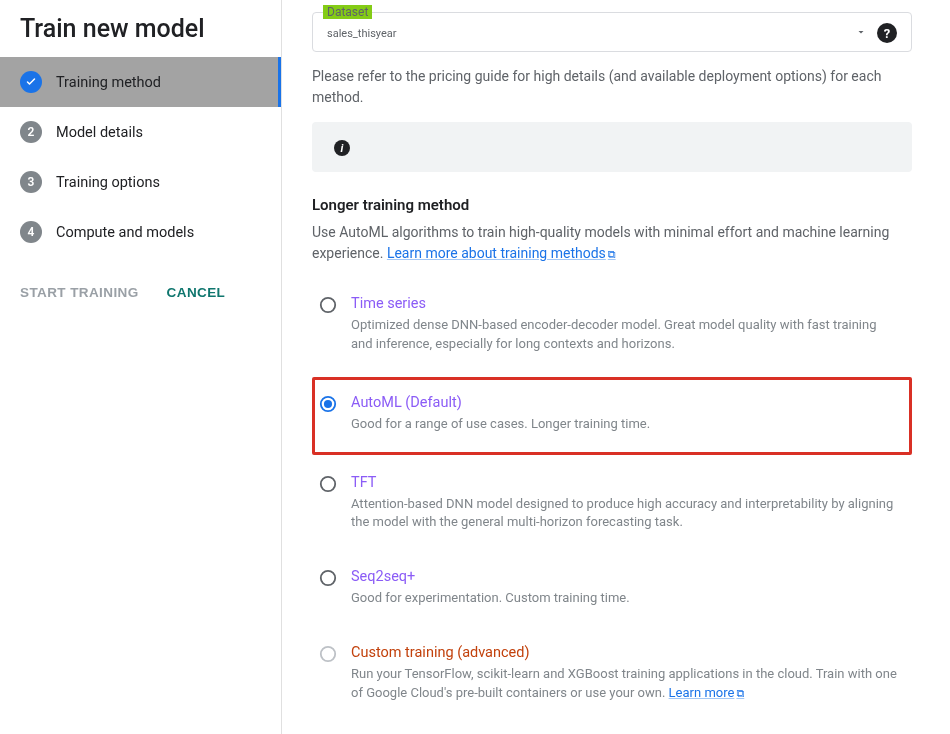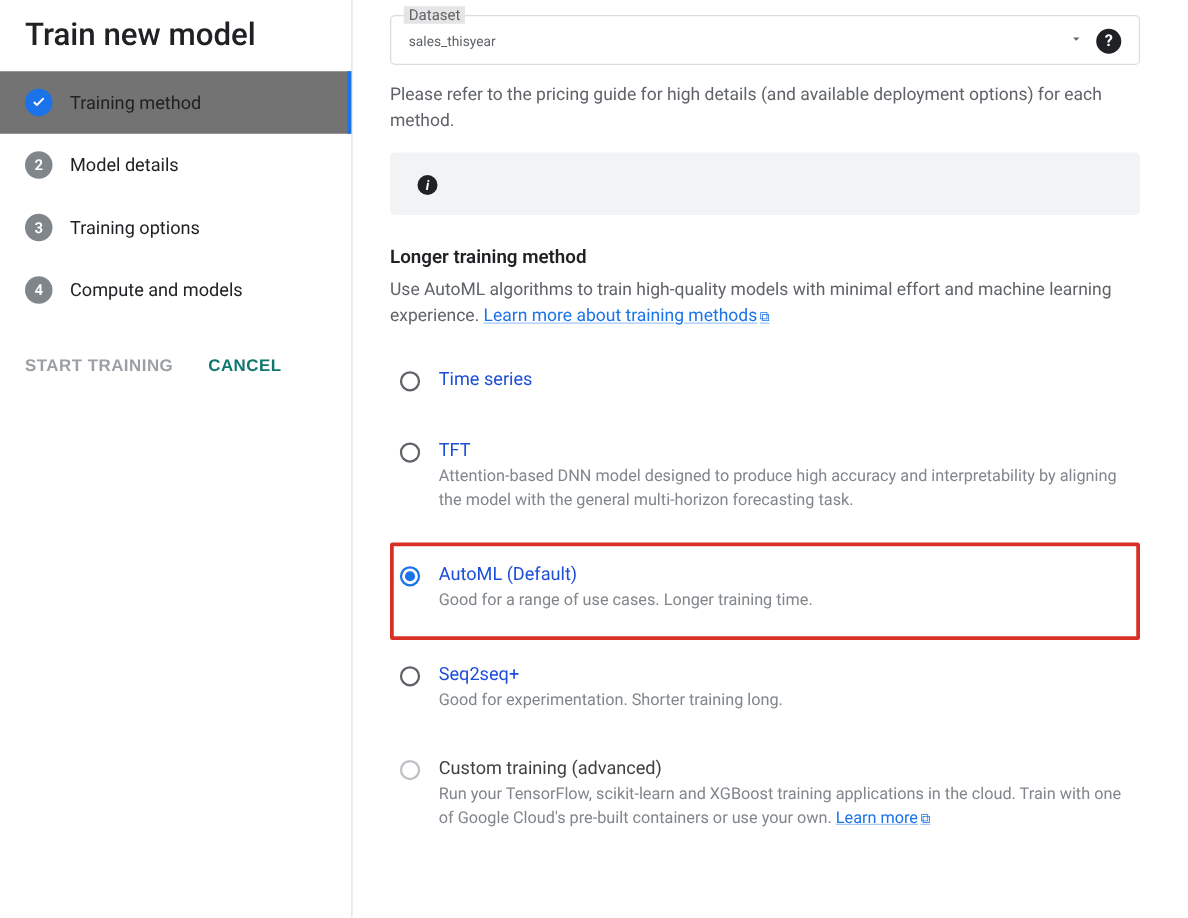--- a/index.html
+++ b/index.html
@@ -28,21 +28,21 @@
   }
   .step {
     display: flex;
     align-items: center;
     gap: 14px;
     padding: 14px 20px;
     cursor: pointer;
     border-right: 3px solid transparent;
   }
   .step.active {
-    background: #737373;
+    background: #a3a3a3;
     border-right: 3px solid #1a73e8;
   }
   .step-badge {
     width: 22px; height: 22px;
     border-radius: 50%;
     display: inline-flex; align-items: center; justify-content: center;
     font-size: 12px; font-weight: 600; color: #fff;
     background: #80868b;
     flex-shrink: 0;
   }
@@ -72,21 +72,21 @@
     border: 1px solid #dadce0;
     border-radius: 4px;
     padding: 10px 14px 8px 14px;
     display: flex;
     align-items: center;
     gap: 10px;
   }
   .field-label {
     position: absolute;
     top: -8px; left: 10px;
-    background: #e5e5e5;
+    background: #84cc16;
     padding: 0 4px;
     font-size: 12px;
     color: #5f6368;
   }
   .field-value {
     flex: 1;
     font-size: 11px;
     color: #5f6368;
   }
   .help-circle {
@@ -135,22 +135,22 @@
   .opt.highlight {
     border: 3px solid #d93025;
     padding: 14px 8px 18px 4px;
   }
   .radio {
     width:18px; height:18px; flex-shrink:0; margin-top:1px;
     display:inline-block;
   }
   .radio svg { display:block; }
   .opt-body { flex:1; }
-  .opt-title { font-size:14.5px; color:#1d4ed8; margin-bottom:4px; }
-  .opt.disabled .opt-title { color:#404040; }
+  .opt-title { font-size:14.5px; color:#8b5cf6; margin-bottom:4px; }
+  .opt.disabled .opt-title { color:#c2410c; }
   .opt-sub { font-size:13px; color:#80868b; line-height:1.45; }
 </style>
 </head>
 <body>
 
 <div class="page">
   <aside class="sidebar">
     <div class="sidebar-title">Train new model</div>
 
     <div class="step active">
@@ -207,57 +207,58 @@
     <div class="options">
 
       <label class="opt">
         <span class="radio">
           <svg width="18" height="18" viewBox="0 0 20 20">
               <circle cx="10" cy="10" r="8" fill="none" stroke="#5f6368" stroke-width="2"></circle>
             </svg>
         </span>
         <span class="opt-body">
           <div class="opt-title">Time series</div>
+          <div class="opt-sub">Optimized dense DNN-based encoder-decoder model. Great model quality with fast training and inference, especially for long contexts and horizons.</div>
+        </span>
+      </label>
+
+      <label class="opt highlight">
+        <span class="radio">
+          <svg width="18" height="18" viewBox="0 0 20 20">
+              <circle cx="10" cy="10" r="8" fill="none" stroke="#1a73e8" stroke-width="2"></circle>
+              <circle cx="10" cy="10" r="4.5" fill="#1a73e8"></circle>
+            </svg>
+        </span>
+        <span class="opt-body">
+          <div class="opt-title">AutoML (Default)</div>
+          <div class="opt-sub">Good for a range of use cases. Longer training time.</div>
         </span>
       </label>
 
       <label class="opt">
         <span class="radio">
           <svg width="18" height="18" viewBox="0 0 20 20">
               <circle cx="10" cy="10" r="8" fill="none" stroke="#5f6368" stroke-width="2"></circle>
             </svg>
         </span>
         <span class="opt-body">
           <div class="opt-title">TFT</div>
           <div class="opt-sub">Attention-based DNN model designed to produce high accuracy and interpretability by aligning the model with the general multi-horizon forecasting task.</div>
         </span>
       </label>
 
-      <label class="opt highlight">
-        <span class="radio">
-          <svg width="18" height="18" viewBox="0 0 20 20">
-              <circle cx="10" cy="10" r="8" fill="none" stroke="#1a73e8" stroke-width="2"></circle>
-              <circle cx="10" cy="10" r="4.5" fill="#1a73e8"></circle>
-            </svg>
-        </span>
-        <span class="opt-body">
-          <div class="opt-title">AutoML (Default)</div>
-          <div class="opt-sub">Good for a range of use cases. Longer training time.</div>
-        </span>
-      </label>
-
       <label class="opt">
         <span class="radio">
           <svg width="18" height="18" viewBox="0 0 20 20">
               <circle cx="10" cy="10" r="8" fill="none" stroke="#5f6368" stroke-width="2"></circle>
             </svg>
         </span>
         <span class="opt-body">
           <div class="opt-title">Seq2seq+</div>
-          <div class="opt-sub">Good for experimentation. Shorter training long.</div>
+          <div class="opt-sub">Good for experimentation. Custom training time.</div>
         </span>
       </label>
 
       <label class="opt disabled">
         <span class="radio">
           <svg width="18" height="18" viewBox="0 0 20 20">
               <circle cx="10" cy="10" r="8" fill="none" stroke="#bdc1c6" stroke-width="2"></circle>
             </svg>
         </span>
         <span class="opt-body">

